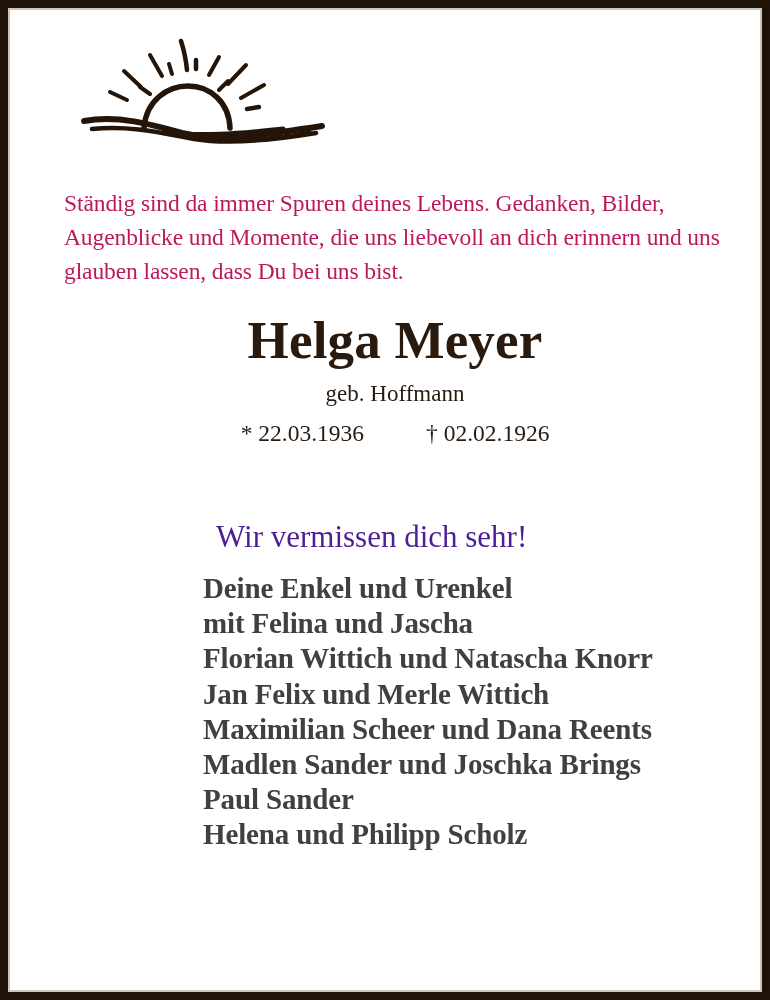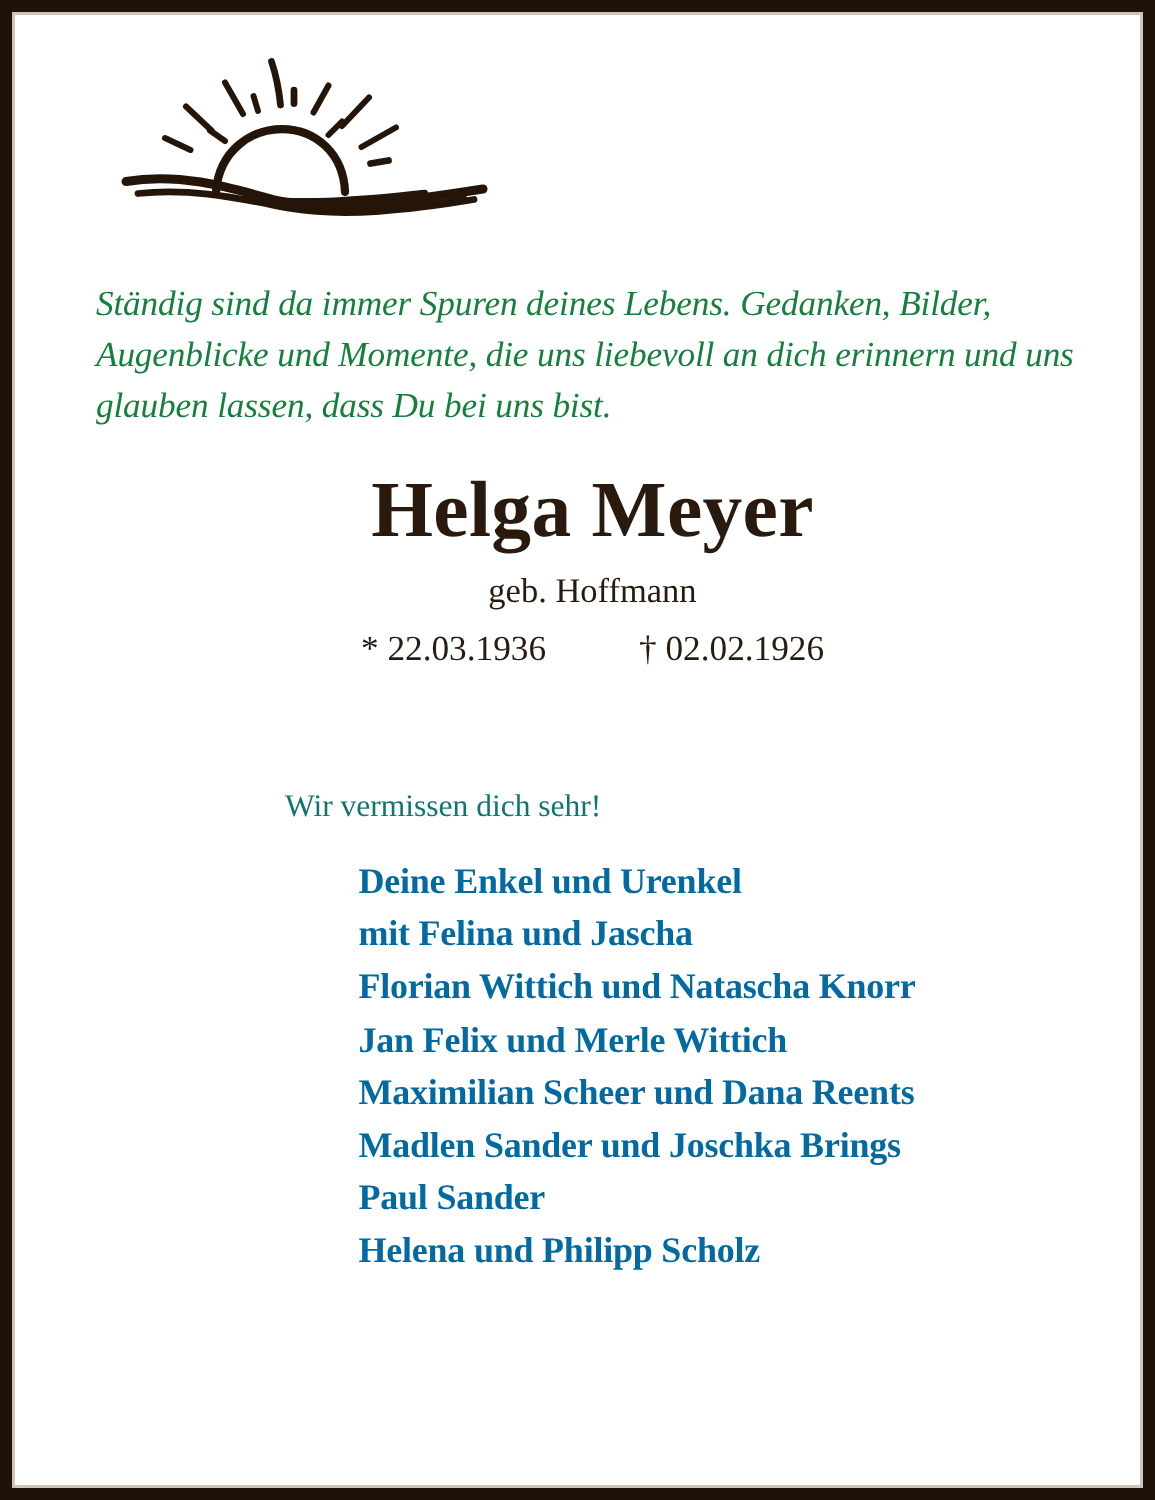--- a/index.html
+++ b/index.html
@@ -47,24 +47,23 @@
   }
 
   
   .quote {
     position: absolute;
     left: 54px;
     top: 176px;
     width: 660px;
     font-size: 23.5px;
     line-height: 34px;
-    color: #15803d;
+    color: #be185d;
     font-weight: 400;
     letter-spacing: -0.1px;
-    font-style: italic;
   }
 
   
   .name-block {
     position: absolute;
     left: 0;
     top: 300px;
     width: 770px;
     text-align: center;
   }
@@ -90,40 +89,39 @@
     justify-content: center;
     gap: 62px;
   }
   .date-item {
     white-space: nowrap;
   }
 
   
   .farewell {
     position: absolute;
-    left: 180px;
+    left: 206px;
     top: 512px;
-    font-size: 21px;
-    color: #0f766e;
+    font-size: 31px;
+    color: #4c1d95;
     line-height: 30px;
   }
   .family-list {
     position: absolute;
     left: 193px;
     top: 561px;
     width: 520px;
   }
   .family-item {
-    font-size: 24px;
+    font-size: 29px;
     font-weight: 700;
-    color: #0369a1;
+    color: #404040;
     line-height: 35.2px;
     white-space: nowrap;
     letter-spacing: -0.15px;
-    margin-left: 36px;
   }
 </style>
 </head>
 <body>
 
 <div class="notice-frame">
   <div class="notice-inner">
 
     <div class="emblem-wrap">
       <svg viewBox="0 0 250 118" xmlns="http://www.w3.org/2000/svg" fill="none" stroke="#241508" stroke-linecap="round">

